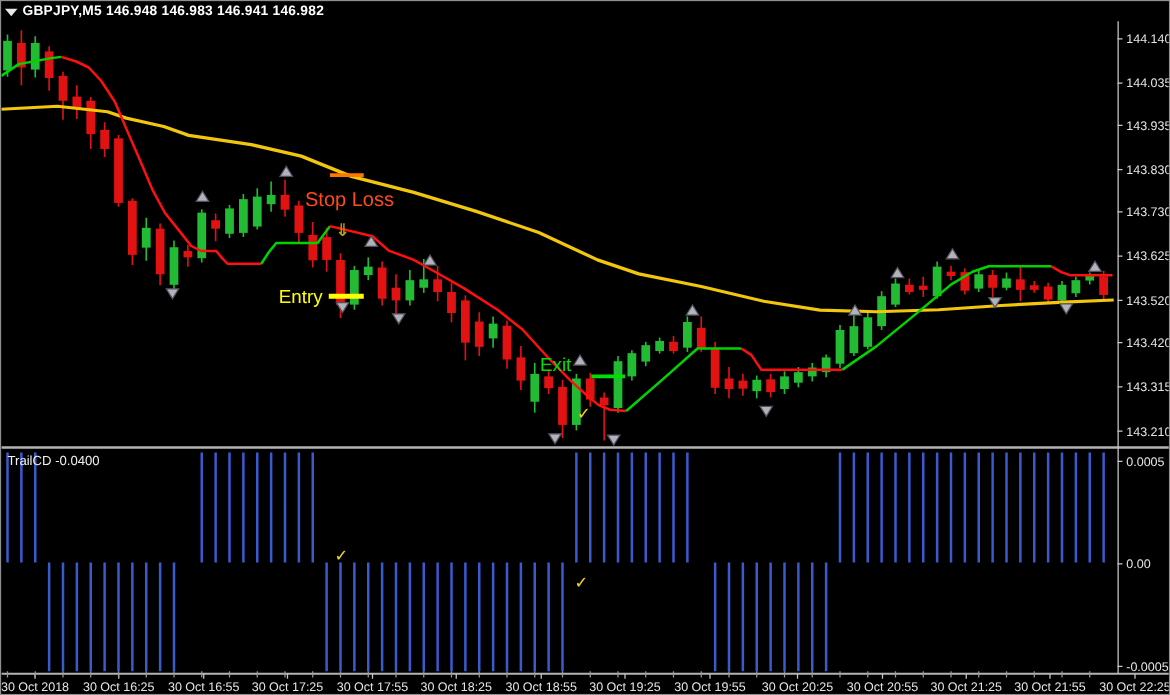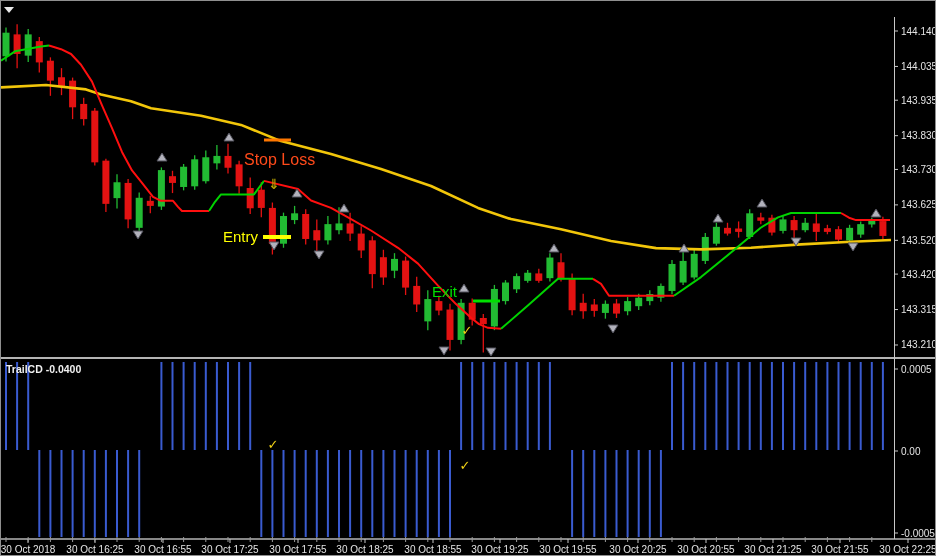--- a/index.html
+++ b/index.html
@@ -10,21 +10,21 @@
   }
   #chart-svg{position:absolute;left:0;top:0;}
   #title-bar{
     position:absolute;left:0;top:0;height:16px;display:flex;align-items:center;
     color:#fff;font-size:11px;font-weight:700;z-index:5;letter-spacing:.2px;
   }
   #dd-icon{display:inline-block;margin:1px 4px 0 3px;width:0;height:0;
     border-left:5px solid transparent;border-right:5px solid transparent;
     border-top:6px solid #e8e8e8;cursor:pointer;}
   #indicator-name{
-    position:absolute;left:5px;top:362px;color:#f0f0f0;font-size:10.5px;z-index:5;font-weight:bold;
+    position:absolute;left:5px;top:362px;color:#f0f0f0;font-size:10.5px;z-index:5;
   }
 </style>
 </head>
 <body>
 
 <div id="window">
   <svg id="chart-svg" width="936" height="556">
       <rect x="0" y="0" width="936" height="556" fill="#000000"></rect>
       <g>
         <line x1="5" y1="26.623674792349476" x2="5" y2="60.386926868787555" stroke="#22bb33" stroke-width="1.3"></line>
@@ -402,15 +402,16 @@
         <line x1="759.8000000000003" y1="536" x2="759.8000000000003" y2="541" stroke="#9a9a9a" stroke-width="1"></line>
         <line x1="782.0000000000003" y1="536" x2="782.0000000000003" y2="541" stroke="#9a9a9a" stroke-width="1"></line>
         <line x1="804.2000000000004" y1="536" x2="804.2000000000004" y2="541" stroke="#9a9a9a" stroke-width="1"></line>
         <line x1="826.4000000000004" y1="536" x2="826.4000000000004" y2="541" stroke="#9a9a9a" stroke-width="1"></line>
         <line x1="848.6000000000005" y1="536" x2="848.6000000000005" y2="541" stroke="#9a9a9a" stroke-width="1"></line>
         <line x1="870.8000000000005" y1="536" x2="870.8000000000005" y2="541" stroke="#9a9a9a" stroke-width="1"></line>
       </g>
     </svg>
   <div id="title-bar">
     <span id="dd-icon"></span>
+    <span id="title-text">GBPJPY,M5  146.948 146.983 146.941 146.982</span>
   </div>
   <div id="indicator-name">TrailCD -0.0400</div>
 </div>
 
 </body></html>

